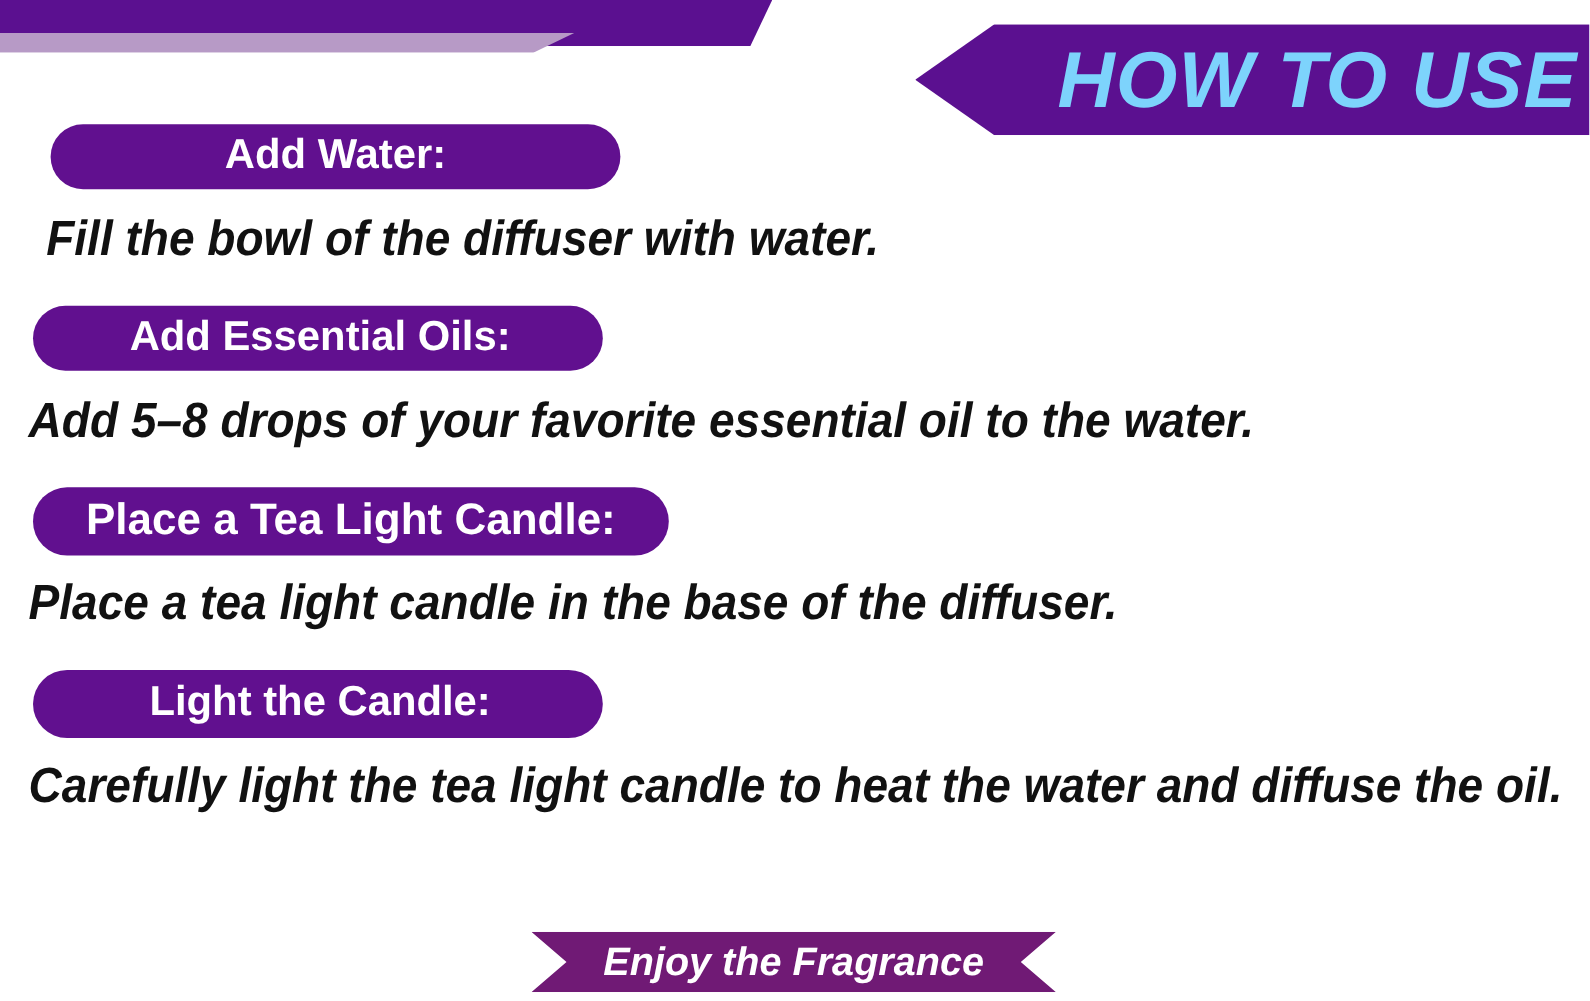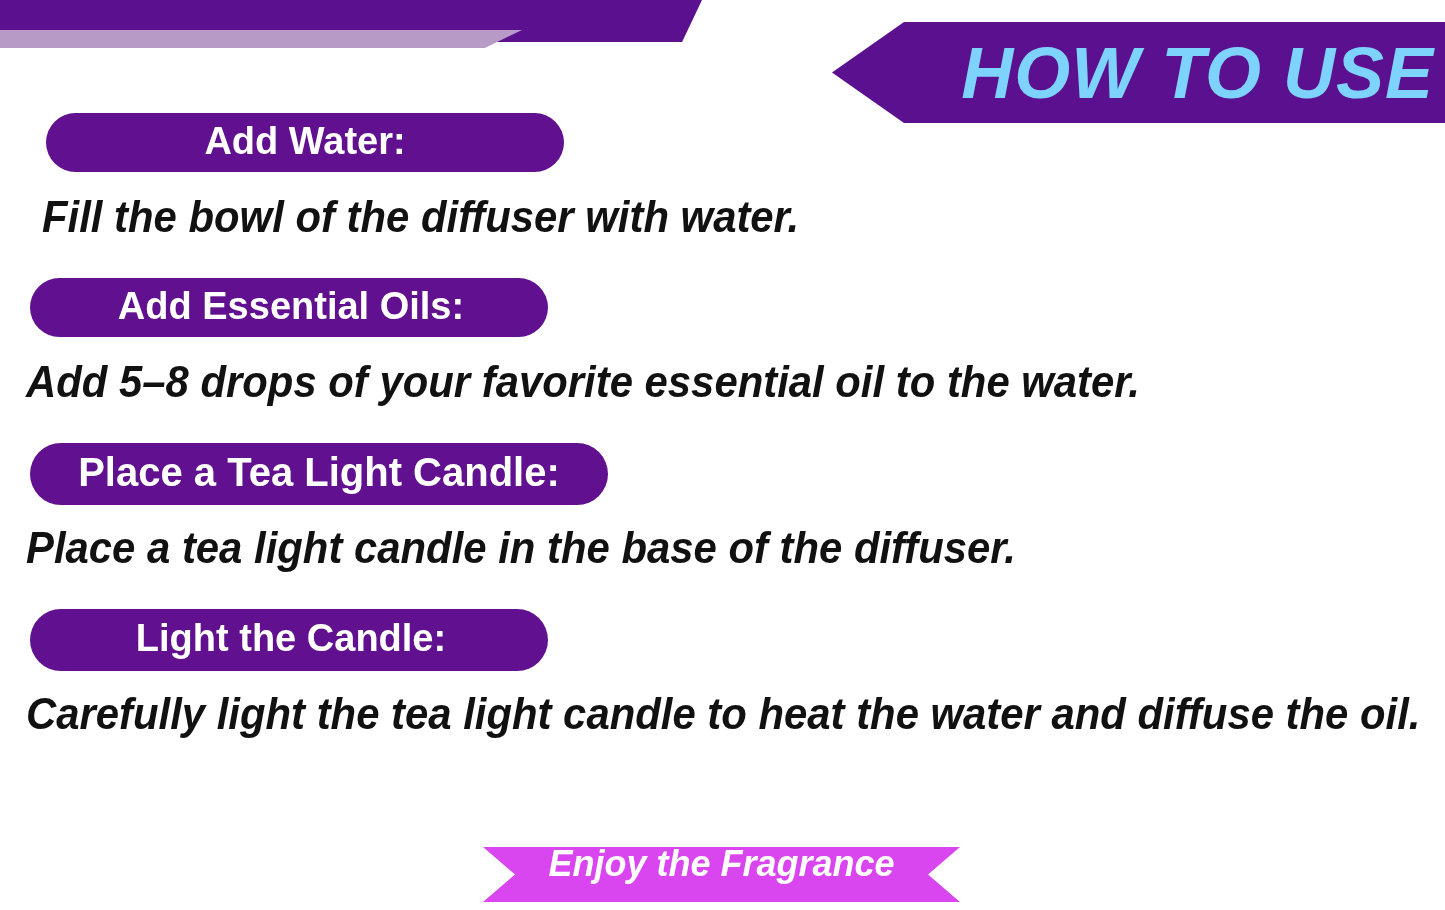--- a/index.html
+++ b/index.html
@@ -129,23 +129,24 @@
   .step-5              { margin-top: 39px; }
   .step-5 .pill        { width: 518px; height: 62px; }
   .step-5 .pill-label  { padding-left: 4px; }
   .step-5 .step-body   { margin-top: 20px; }
   .ribbon-inner {
     position: absolute;
     left: 483px;
     top: 847px;
     width: 477px;
     height: 55px;
-    background: #d946ef;
+    background: #701a75;
     clip-path: polygon(0 0, 100% 0, calc(100% - 32px) 50%, 100% 100%, 0 100%, 32px 50%);
     display: flex;
+    align-items: center;
     justify-content: center;
   }
   .ribbon-text {
     color: #ffffff;
     font-family: "Liberation Sans", sans-serif;
     font-weight: bold;
     font-style: italic;
     font-size: 36px;
     line-height: 1;
     white-space: nowrap;

